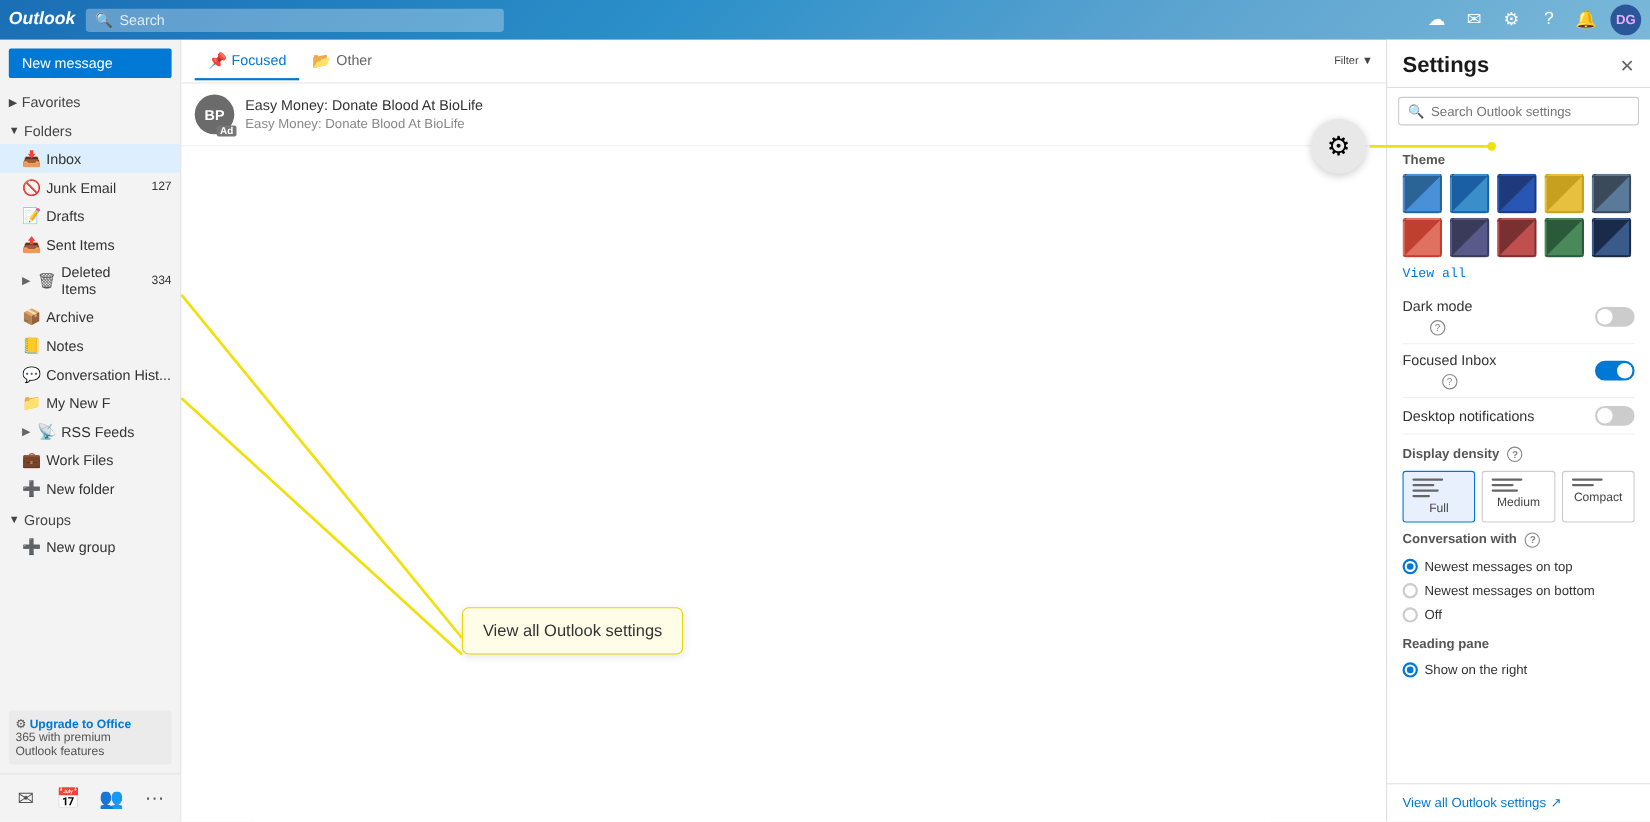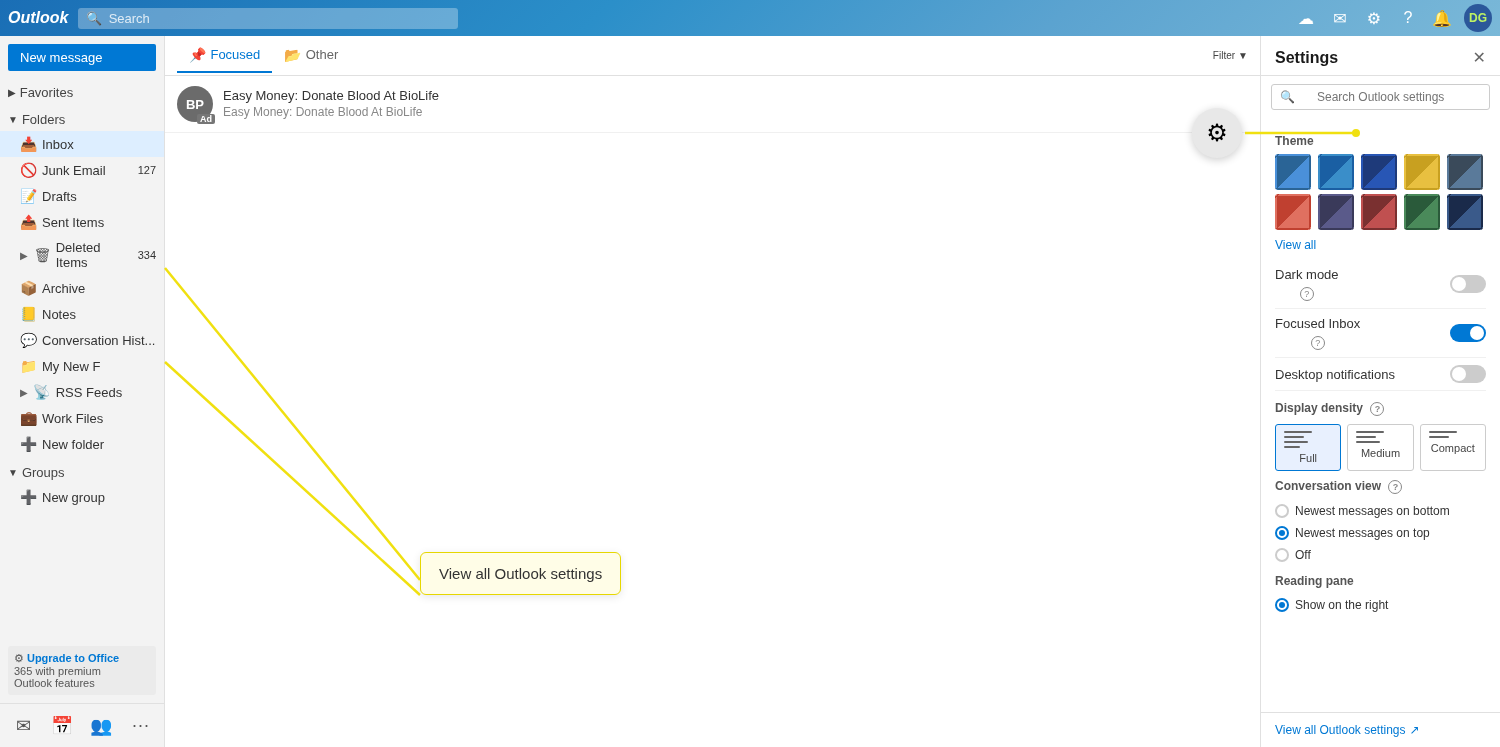--- a/index.html
+++ b/index.html
@@ -51,21 +51,21 @@
       width: 24px; height: 24px;
       display: flex; align-items: center; justify-content: center;
       cursor: pointer;
       font-size: 16px;
       color: white;
     }
     .avatar-circle {
       width: 28px; height: 28px;
       border-radius: 50%;
       background: #2b579a;
-      color: #bef264;
+      color: #f0abfc;
       display: flex; align-items: center; justify-content: center;
       font-size: 12px; font-weight: bold;
     }
 
     
     .main-container {
       display: flex;
       flex: 1;
       overflow: hidden;
     }
@@ -246,42 +246,41 @@
       position: relative;
     }
     .settings-header {
       display: flex;
       align-items: center;
       justify-content: space-between;
       padding: 12px 14px 8px 14px;
       border-bottom: 1px solid #e0e0e0;
     }
     .settings-title {
-      font-size: 16px;
+      font-size: 20px;
       font-weight: 600;
       color: #1a1a1a;
     }
     .settings-close {
       cursor: pointer;
       font-size: 16px;
       color: #666;
     }
     .settings-search {
       display: flex;
       align-items: center;
       border: 1px solid #ccc;
       border-radius: 3px;
       margin: 8px 10px;
       padding: 5px 8px;
       gap: 6px;
     }
     .settings-search input {
       border: none; outline: none; font-size: 12px; flex: 1;
       color: #333;
-      margin-left: 16px;
     }
     .settings-search-icon { font-size: 12px; color: #888; }
 
     .settings-body { padding: 8px 14px; flex: 1; overflow-y: auto; }
 
     .settings-section-title {
       font-size: 12px;
       font-weight: 600;
       color: #555;
       margin: 8px 0 6px 0;
@@ -347,20 +346,21 @@
     }
     .toggle.on .toggle-thumb { left: 20px; }
     .toggle.off .toggle-thumb { left: 2px; }
 
     .view-all-link {
       color: #0078d4;
       font-size: 12px;
       cursor: pointer;
       margin: 4px 0 8px 0;
       display: block;
+      font-family: Liberation Mono, monospace;
     }
 
     
     .density-options {
       display: flex;
       gap: 6px;
       margin: 8px 0;
     }
     .density-option {
       flex: 1;
@@ -654,31 +654,31 @@
         <div class="density-option">
           <div class="density-lines">
             <div class="density-line" style="width:28px;"></div>
             <div class="density-line" style="width:20px;"></div>
           </div>
           <span>Compact</span>
         </div>
       </div>
 
       <div class="settings-section-title" style="margin-top:8px;">
-        <span>Conversation view</span>
+        <span>Conversation with</span>
         <span class="info-icon" style="margin-left:4px;">?</span>
       </div>
       <div class="radio-group">
+        <div class="radio-option">
+          <div class="radio-circle selected"></div>
+          <span>Newest messages on top</span>
+        </div>
         <div class="radio-option">
           <div class="radio-circle"></div>
           <span>Newest messages on bottom</span>
-        </div>
-        <div class="radio-option">
-          <div class="radio-circle selected"></div>
-          <span>Newest messages on top</span>
         </div>
         <div class="radio-option">
           <div class="radio-circle"></div>
           <span>Off</span>
         </div>
       </div>
 
       <div class="settings-section-title" style="margin-top:8px;">Reading pane</div>
       <div class="radio-group">
         <div class="radio-option">

